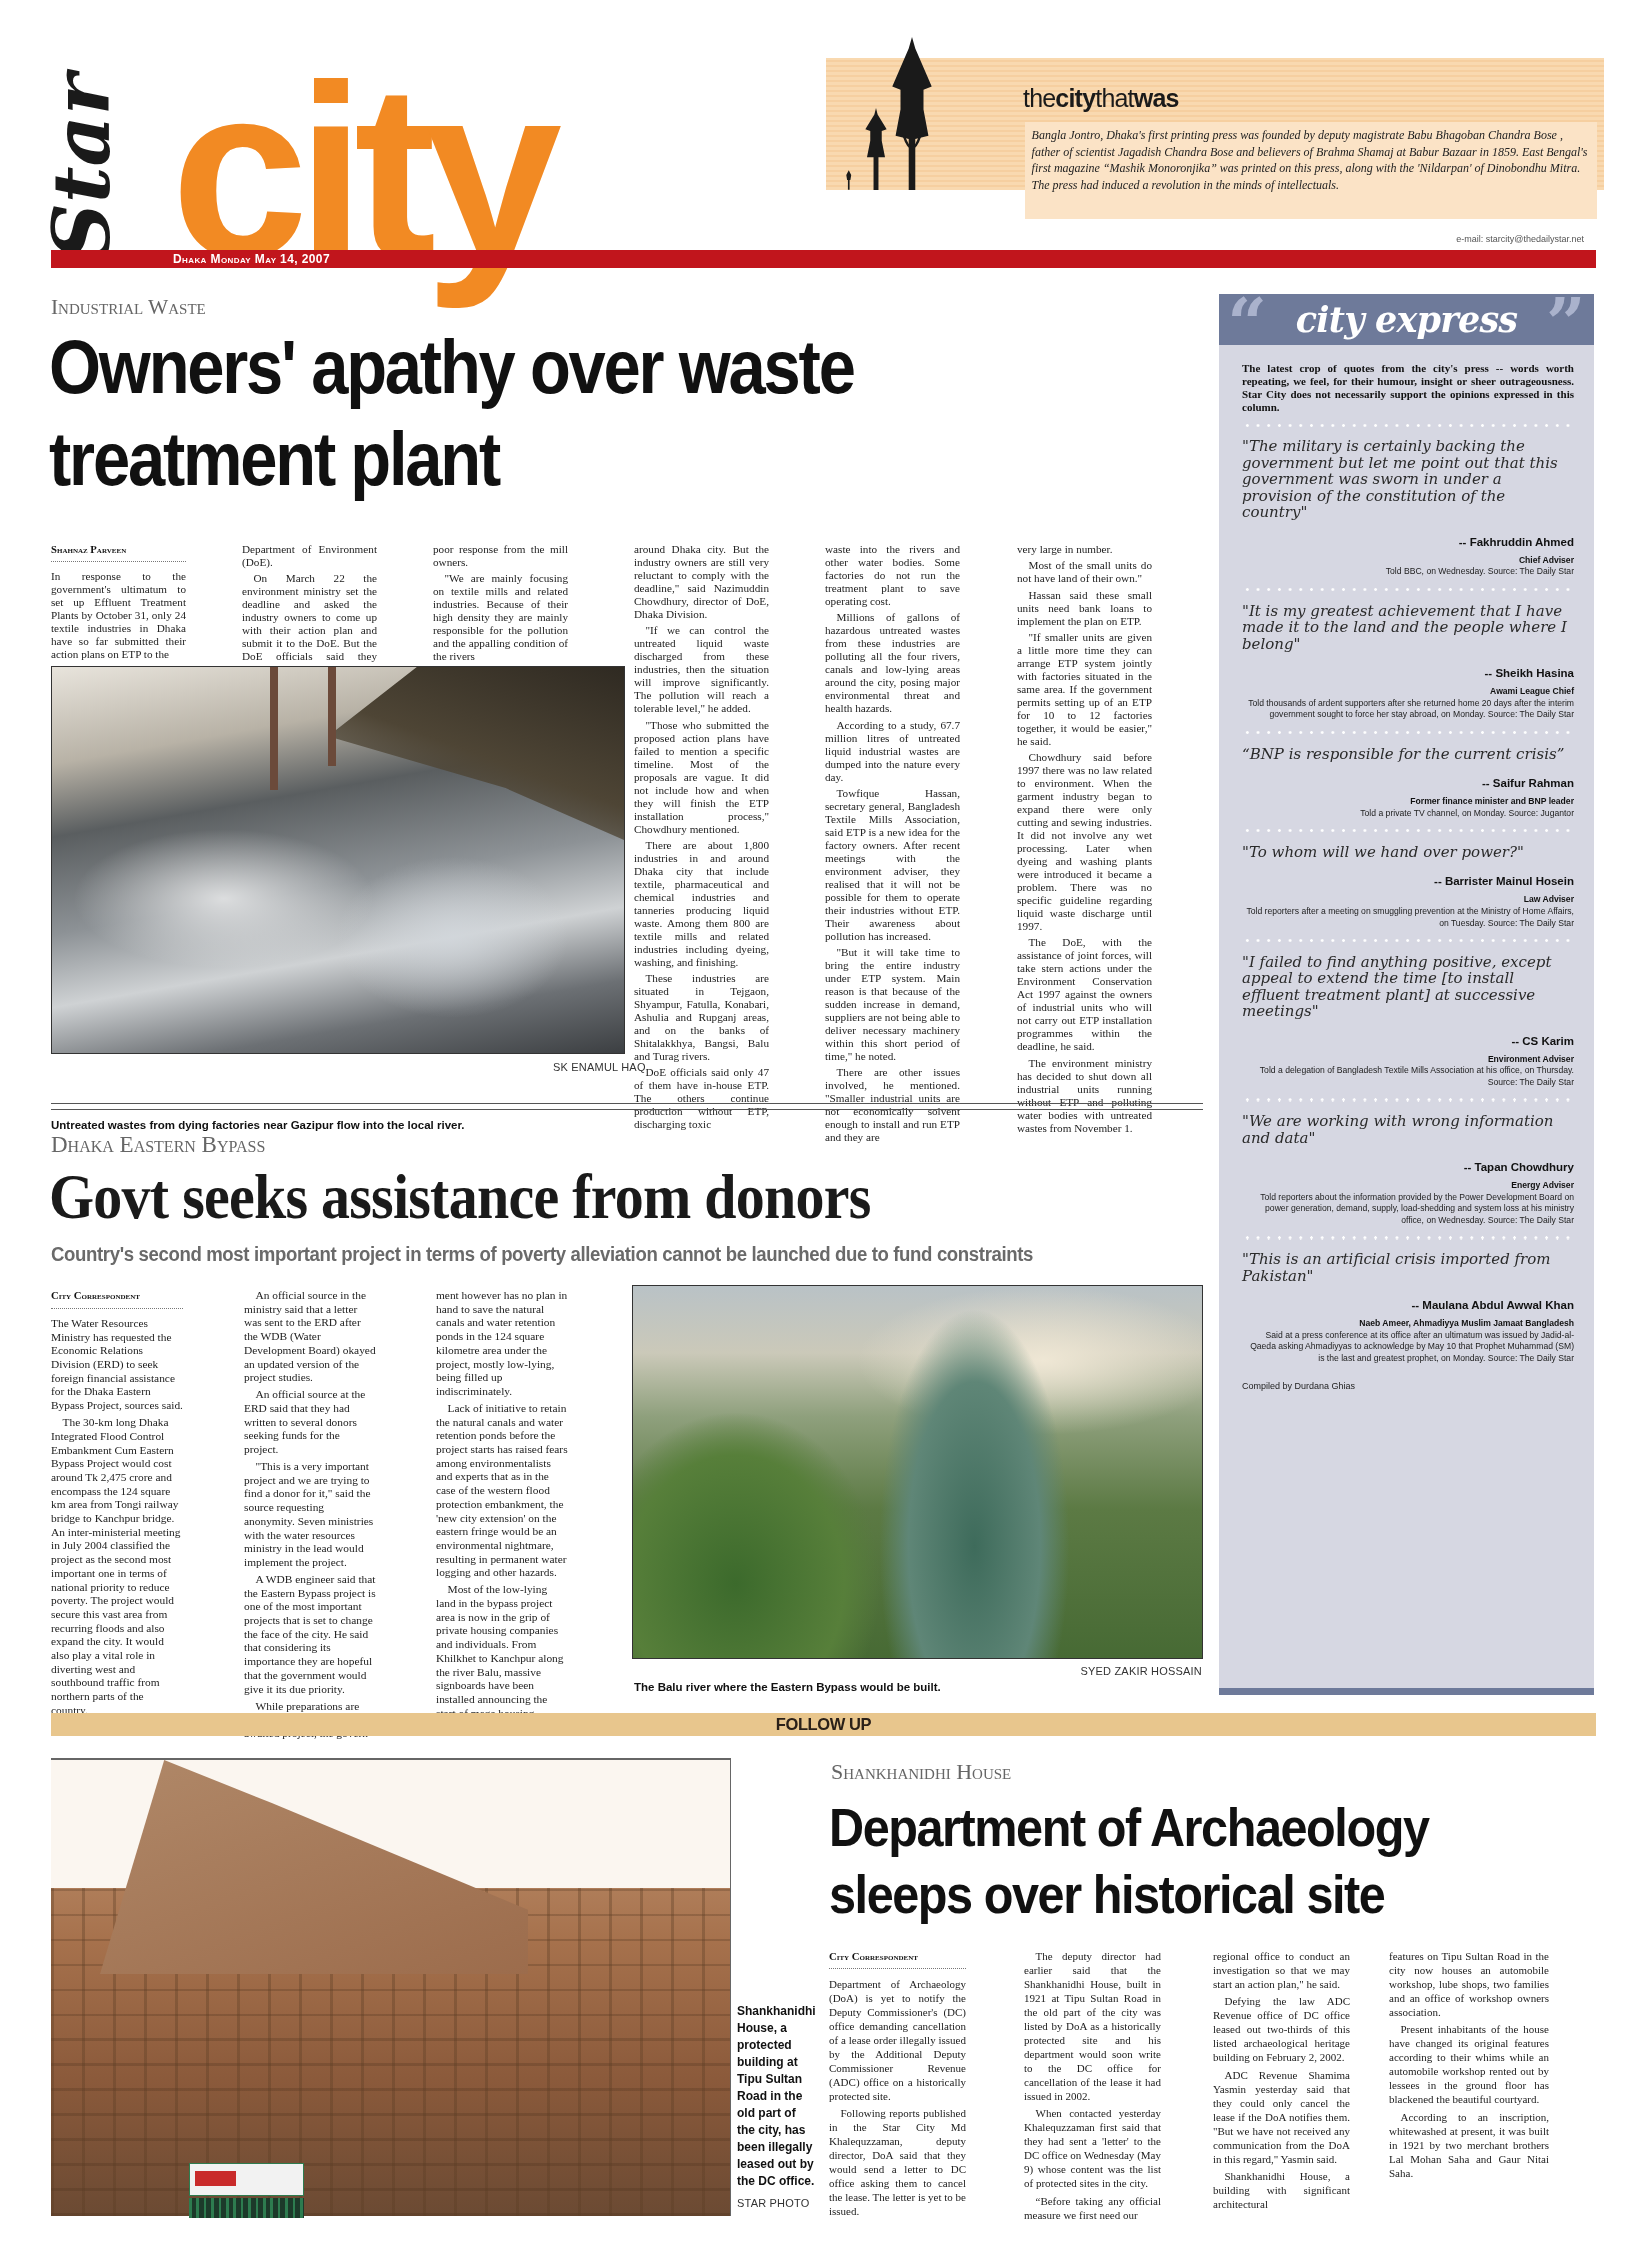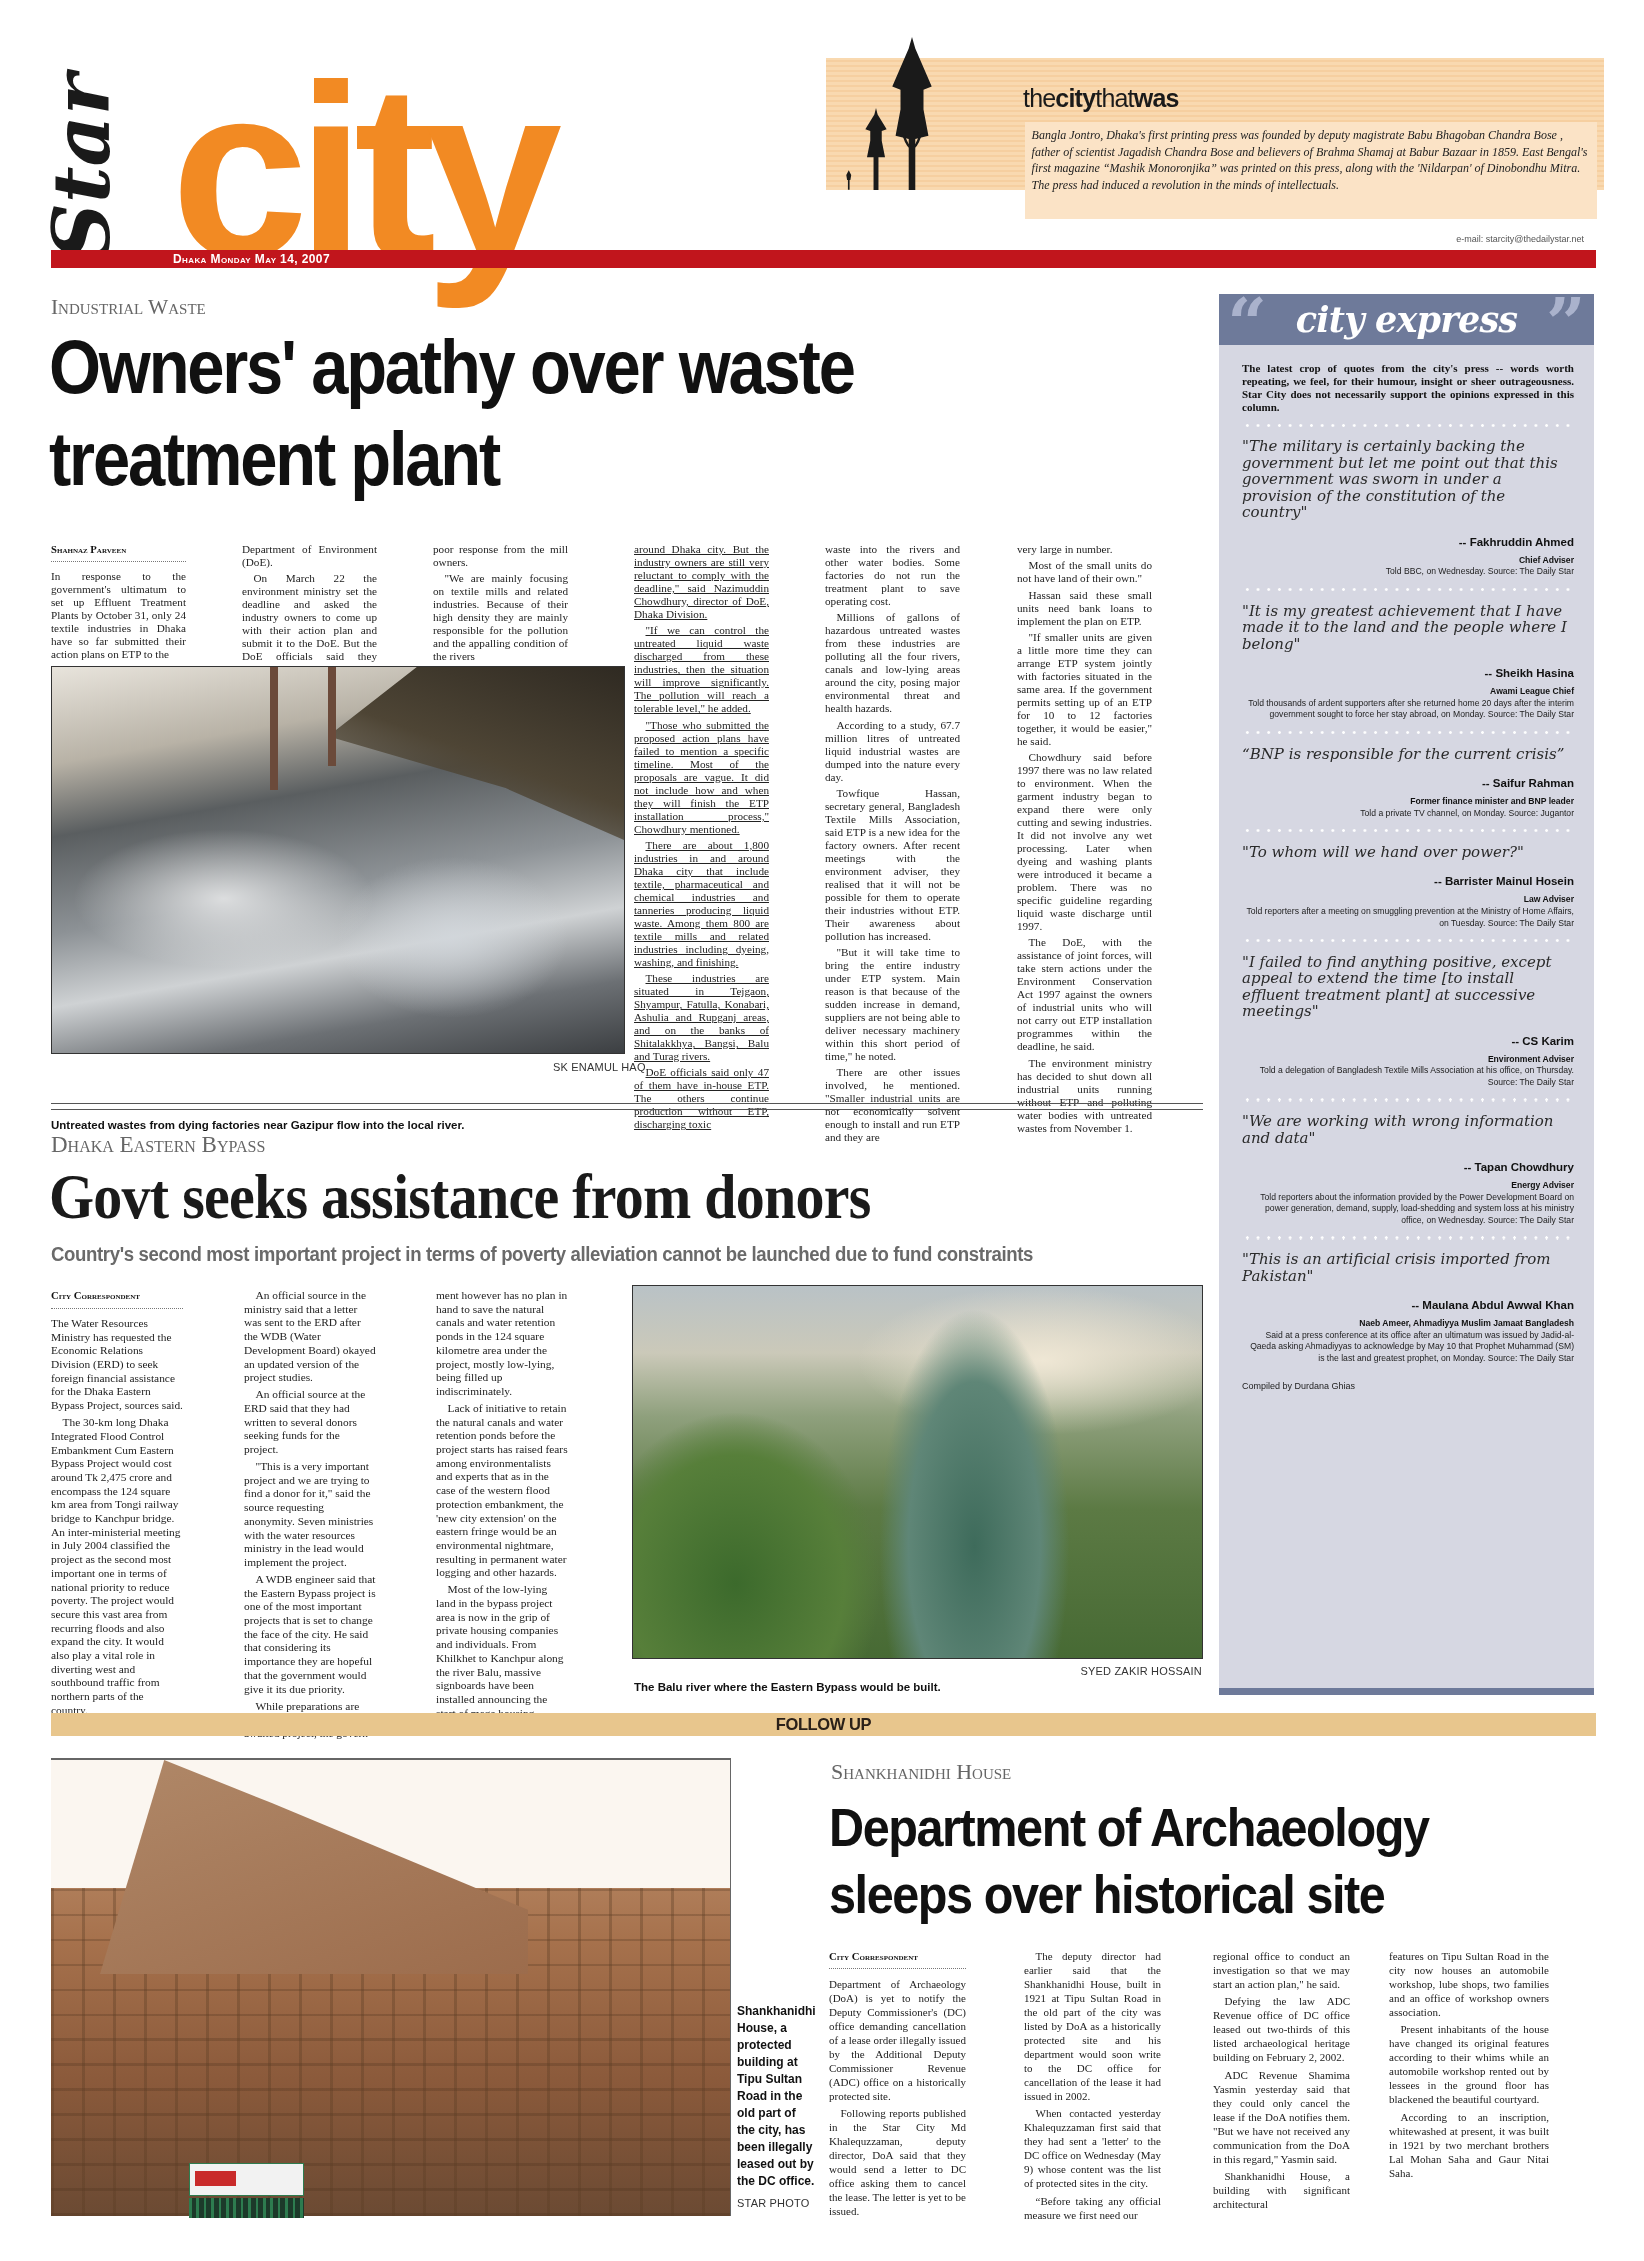--- a/index.html
+++ b/index.html
@@ -146,21 +146,21 @@
     <p class="noindent">In response to the government's ultimatum to set up Effluent Treatment Plants by October 31, only 24 textile industries in Dhaka have so far submitted their action plans on ETP to the</p>
   </div>
   <div class="a1-col body-col" style="left:242px;top:543px;">
     <p class="noindent">Department of Environment (DoE).</p>
     <p>On March 22 the environment ministry set the deadline and asked the industry owners to come up with their action plan and submit it to the DoE. But the DoE officials said they received</p>
   </div>
   <div class="a1-col body-col" style="left:433px;top:543px;">
     <p class="noindent">poor response from the mill owners.</p>
     <p>"We are mainly focusing on textile mills and related industries. Because of their high density they are mainly responsible for the pollution and the appalling condition of the rivers</p>
   </div>
-  <div class="a1-col body-col" style="left:634px;top:543px;width:135px;text-decoration:underline;">
+  <div class="a1-col body-col" style="left:634px;top:543px;width:135px;">
     <p class="noindent">around Dhaka city. But the industry owners are still very reluctant to comply with the deadline," said Nazimuddin Chowdhury, director of DoE, Dhaka Division.</p>
     <p>"If we can control the untreated liquid waste discharged from these industries, then the situation will improve significantly. The pollution will reach a tolerable level," he added.</p>
     <p>"Those who submitted the proposed action plans have failed to mention a specific timeline. Most of the proposals are vague. It did not include how and when they will finish the ETP installation process," Chowdhury mentioned.</p>
     <p>There are about 1,800 industries in and around Dhaka city that include textile, pharmaceutical and chemical industries and tanneries producing liquid waste. Among them 800 are textile mills and related industries including dyeing, washing, and finishing.</p>
     <p>These industries are situated in Tejgaon, Shyampur, Fatulla, Konabari, Ashulia and Rupganj areas, and on the banks of Shitalakkhya, Bangsi, Balu and Turag rivers.</p>
     <p>DoE officials said only 47 of them have in-house ETP. The others continue production without ETP, discharging toxic</p>
   </div>
   <div class="a1-col body-col" style="left:825px;top:543px;width:135px;">
     <p class="noindent">waste into the rivers and other water bodies. Some factories do not run the treatment plant to save operating cost.</p>
     <p>Millions of gallons of hazardous untreated wastes from these industries are polluting all the four rivers, canals and low-lying areas around the city, posing major environmental threat and health hazards.</p>

